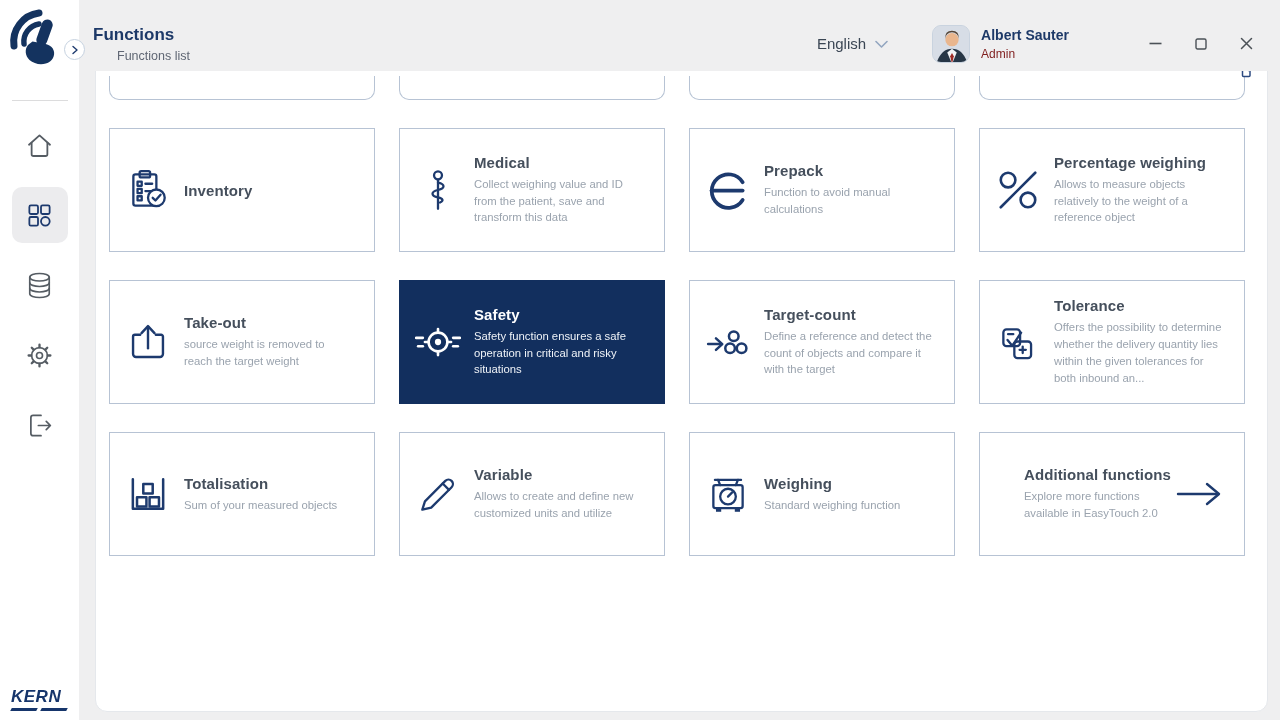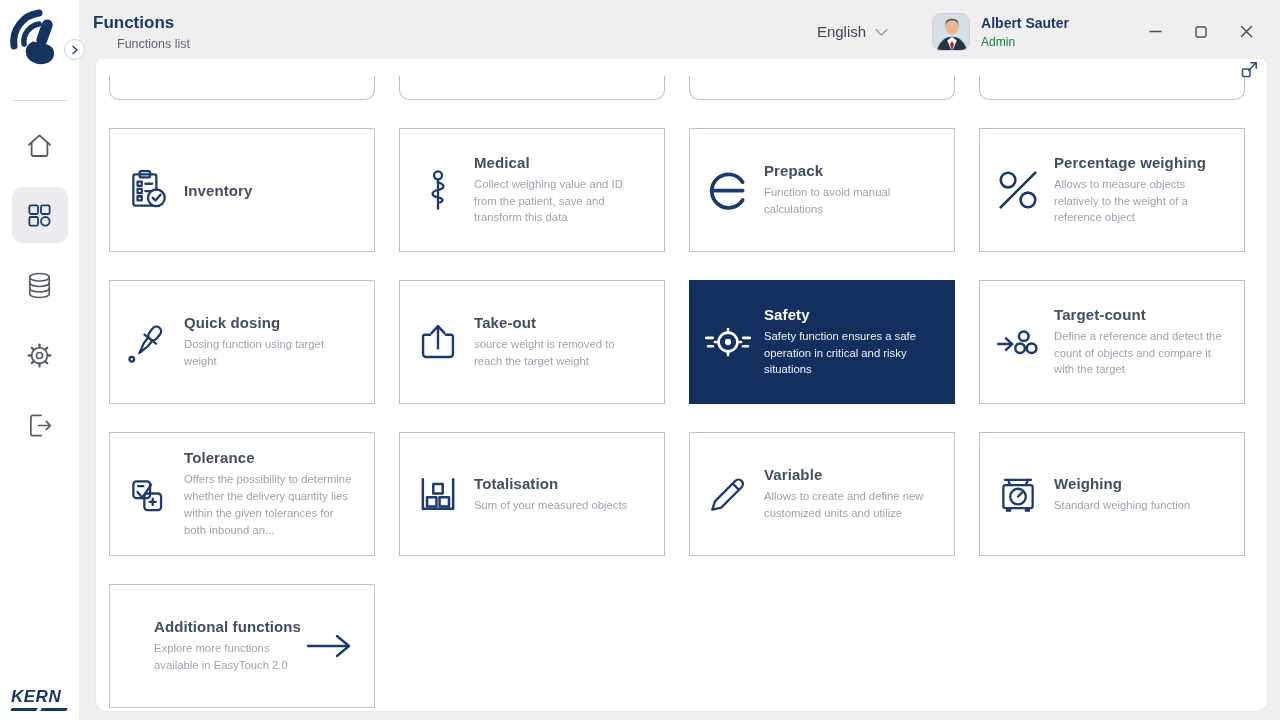--- a/index.html
+++ b/index.html
@@ -19,30 +19,30 @@
   .nav-item.active { background:#ececee; color:#1d3a6e; }
   .nav-item svg { width:33px; height:33px; }
   .collapse-btn { position:absolute; left:64px; top:39px; width:21px; height:21px; border-radius:50%;
     background:#fff; border:1px solid #c6d2e0; display:flex; align-items:center; justify-content:center; z-index:4; cursor:pointer; }
   .kern { position:absolute; left:11px; bottom:9px; width:56px; }
   .kern-text { font-style:italic; font-weight:800; font-size:17px; color:#16356b; letter-spacing:.5px; }
   .kern-bars { display:flex; gap:4px; margin-top:1px; }
   .kern-bars span { height:3px; background:#16356b; flex:1; transform:skewX(-28deg); }
 
   
-  .header { position:absolute; left:75px; right:0; top:4px; height:55px; display:flex; align-items:center; background:#efeff0; z-index:2; }
+  .header { position:absolute; left:75px; right:0; top:16px; height:55px; display:flex; align-items:center; background:#efeff0; z-index:2; }
   .header-titles { padding-left:18px; }
   .page-title { font-size:17px; font-weight:700; color:#1d3968; }
   .page-subtitle { font-size:12.5px; color:#5f6673; margin-top:4px;margin-left:24px; }
   .header-right { margin-left:auto; display:flex; align-items:center; }
   .lang { display:flex; align-items:center; gap:9px; font-size:15px; color:#3b4654; cursor:pointer; }
   .avatar { width:38px; height:38px; border-radius:9px; overflow:hidden; border:1px solid #c9d3df; margin-left:44px; background:#d7dde6; }
   .user-meta { margin-left:11px; }
   .user-name { font-size:14px; font-weight:700; color:#1d3968; }
-  .user-role { font-size:12px; color:#15803d; margin-top:4px; }
+  .user-role { font-size:12px; color:#7f1d1d; margin-top:4px; }
   .win { display:flex; align-items:center; gap:33px; margin-left:80px; margin-right:27px; }
   .win > div { cursor:pointer; display:flex; align-items:center; }
 
   
   .panel { position:absolute; left:95px; top:55px; width:1173px; height:657px; background:#fff;
     border:1px solid #e5e8ec; border-radius:12px; overflow:hidden; z-index:1; }
   .expand-btn { position:absolute; top:5px; right:9px; cursor:pointer; }
   .grid-wrap { padding:20px 22px 0 13px; }
   .partial-row { display:grid; grid-template-columns:repeat(4,1fr); gap:0 24px; height:24px; }
   .partial-card { border:1px solid #b7c3d4; border-top:none; border-radius:0 0 10px 10px; background:#fff; }
@@ -256,36 +256,20 @@
               <line x1="38.5" y1="5.5" x2="5.5" y2="38.5"></line>
             </svg>
           </span>
           <div class="card-text">
             <div class="card-title">Percentage weighing</div>
             <div class="card-desc">Allows to measure objects relatively to the weight of a reference object</div>
           </div>
         </div>
         <div class="card">
           <span class="card-icon">
-            <svg width="44" height="44" viewBox="0 0 44 44" fill="none" stroke="currentColor" stroke-width="2.2" stroke-linecap="round" stroke-linejoin="round">
-              <g transform="rotate(38 22 22)">
-                <rect x="17.5" y="4.5" width="9" height="14" rx="4.5"></rect>
-                <path d="M19.5 18.5 V25 L22 35.5 L24.5 25 V18.5"></path>
-                <line x1="15" y1="18.5" x2="29" y2="18.5"></line>
-              </g>
-              <circle cx="6.5" cy="38.5" r="2.2"></circle>
-            </svg>
-          </span>
-          <div class="card-text">
-            <div class="card-title">Quick dosing</div>
-            <div class="card-desc">Dosing function using target weight</div>
-          </div>
-        </div>
-        <div class="card">
-          <span class="card-icon">
             <svg width="44" height="44" viewBox="0 0 44 44" fill="none" stroke="currentColor" stroke-width="2.3" stroke-linecap="round" stroke-linejoin="round">
               <path d="M14.5 15 H9.5 a1.8 1.8 0 0 0 -1.8 1.8 V33.5 a2.8 2.8 0 0 0 2.8 2.8 H33.5 a2.8 2.8 0 0 0 2.8 -2.8 V16.8 a1.8 1.8 0 0 0 -1.8 -1.8 h-5"></path>
               <path d="M22 28 V7.5"></path>
               <path d="M15.8 13.5 L22 6.8 L28.2 13.5"></path>
             </svg>
           </span>
           <div class="card-text">
             <div class="card-title">Take-out</div>
             <div class="card-desc">source weight is removed to reach the target weight</div>
           </div>

